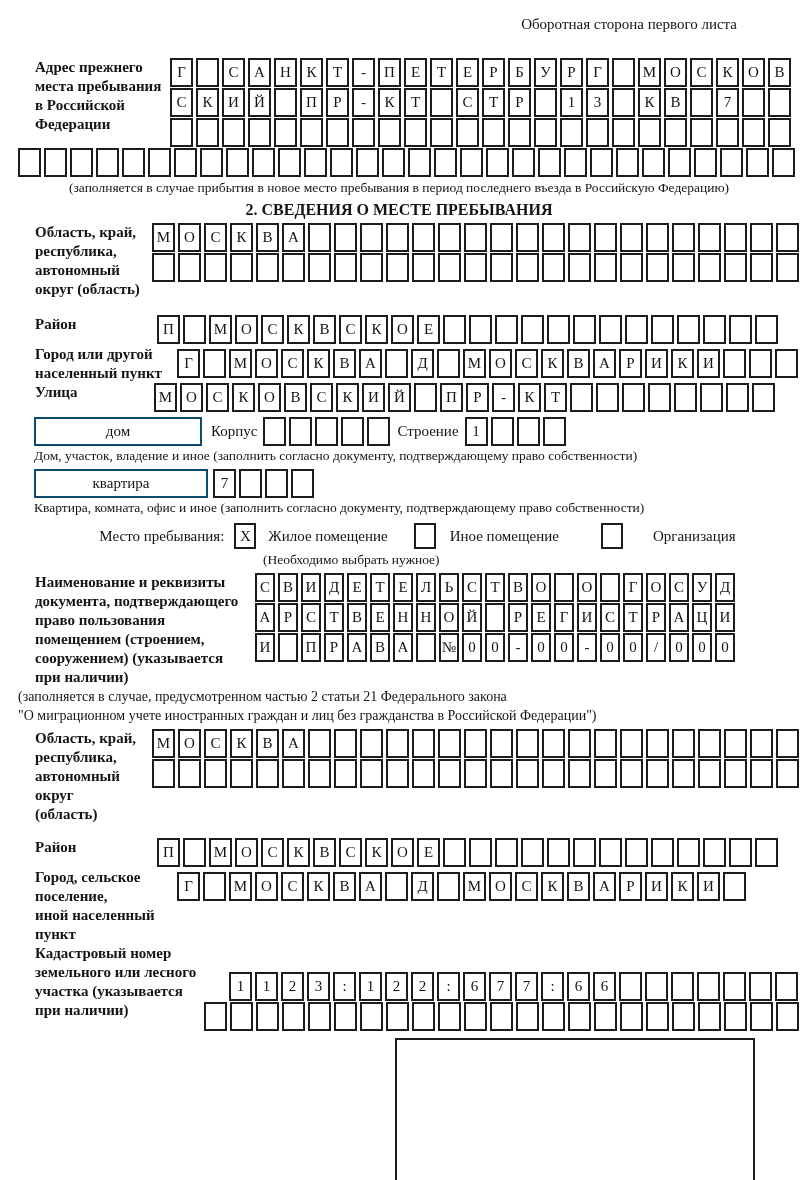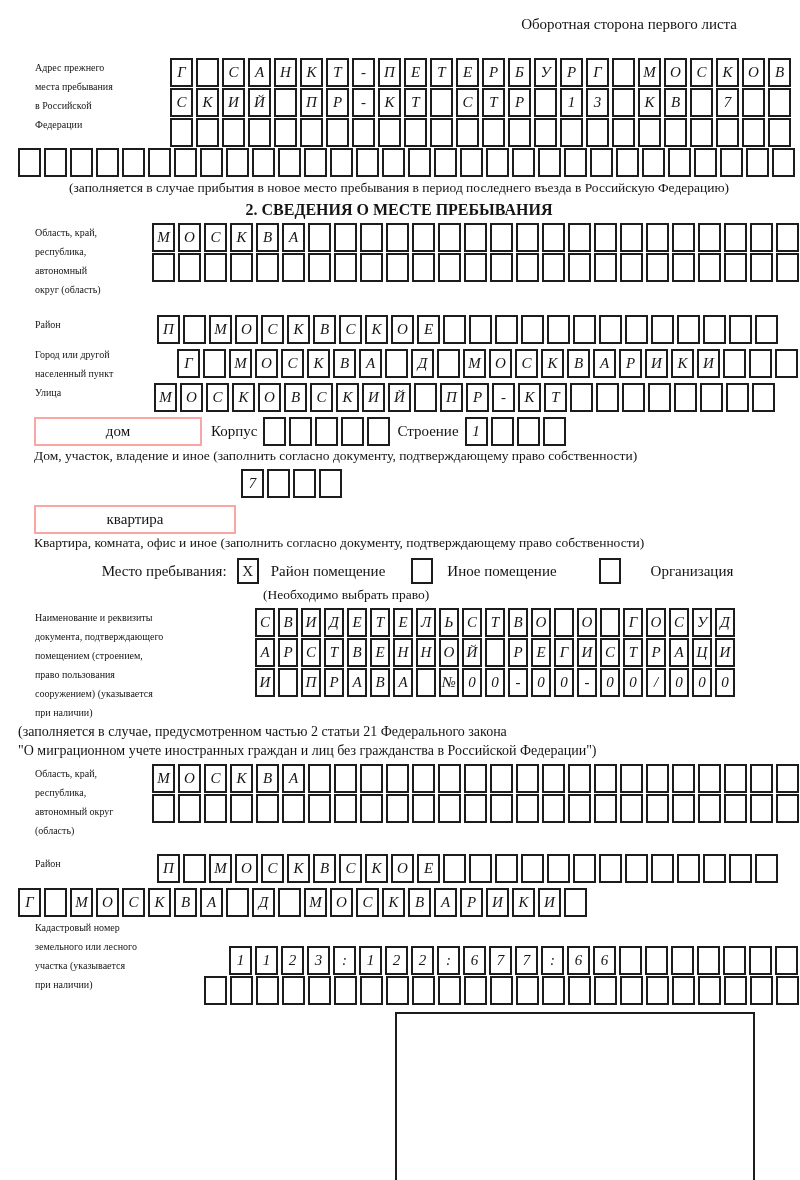--- a/index.html
+++ b/index.html
@@ -6,38 +6,38 @@
   .page{
     width:800px;height:1180px;box-sizing:border-box;
     padding:14px 0 0 18px;position:relative;overflow:hidden;
     font-family:"Liberation Serif","DejaVu Serif",serif;color:#141414;background:#fff;
   }
   .hdr-note{text-align:right;padding-right:63px;font-size:15px;line-height:20px;}
   .center{text-align:center;}
   h2,h3{font-size:16px;margin:0;padding:0;text-align:center;font-weight:bold;}
   .note{font-size:13.5px;line-height:18px;}
   .field{display:flex;align-items:flex-start;}
-  .label{font-size:10px;line-height:19px;flex:0 0 auto;box-sizing:border-box;padding-left:17px;}
+  .label{font-size:15px;line-height:19px;flex:0 0 auto;box-sizing:border-box;padding-left:17px;font-weight:bold;}
   .w152{width:152px;} .w134{width:134px;} .w139{width:139px;} .w159{width:159px;}
   .w136{width:136px;} .w237{width:237px;} .w186{width:186px;}
-  .row{white-space:nowrap;height:29px;margin-bottom:1px;font-style:italic;}
+  .row{white-space:nowrap;height:29px;margin-bottom:1px;}
   .cell{
     display:inline-block;box-sizing:border-box;width:23px;height:29px;
     border:2px solid #1c1c1c;margin-right:3px;text-align:center;
     font-size:15px;line-height:25px;vertical-align:top;
   }
   .tight .cell{width:20px;margin-right:3px;}
   .mt2{margin-top:2px;} .mt4{margin-top:4px;}
   .domrow{margin-left:16px;display:flex;align-items:flex-start;margin-top:4px;}
   .labelbox{
-    box-sizing:border-box;height:29px;border:2px solid #fca5a5;
+    box-sizing:border-box;height:29px;border:2px solid #0c4a6e;
     text-align:center;font-size:15px;line-height:25px;flex:0 0 auto;
   }
   .lb-dom{width:168px;margin-right:5px;}
-  .lb-kv{width:202px;margin-right:5px;margin-top:36px;}
+  .lb-kv{width:174px;margin-right:5px;}
   .inline-label{font-size:15px;line-height:29px;margin:0 6px 0 4px;}
   .stayrow{display:flex;align-items:center;margin-top:6px;font-size:15px;}
   .checkbox{
     display:inline-block;box-sizing:border-box;width:22px;height:26px;
     border:2px solid #1c1c1c;text-align:center;font-size:15px;line-height:22px;
   }
   .stampwrap{margin-left:377px;margin-top:6px;}
   .stampbox{width:360px;height:176px;border:2px solid #1c1c1c;box-sizing:border-box;}
   .lawnote{font-size:14px;line-height:19px;text-align:left;}
 </style>
@@ -108,34 +108,34 @@
 
   <div class="domrow">
     <div class="labelbox lb-kv">квартира</div>
     <div class="row"><span class="cell">7</span><span class="cell"></span><span class="cell"></span><span class="cell"></span></div>
   </div>
   <div class="note" style="margin-left:16px;">Квартира, комната, офис и иное (заполнить согласно документу, подтверждающему право собственности)</div>
 
   <div class="stayrow" style="margin-left:17px;justify-content:center;">
     <span>Место пребывания:</span>
     <span class="checkbox" style="margin-left:10px;">X</span>
-    <span style="margin-left:12px;">Район помещение</span>
+    <span style="margin-left:12px;">Жилое помещение</span>
     <span class="checkbox" style="margin-left:26px;"></span>
     <span style="margin-left:14px;">Иное помещение</span>
     <span class="checkbox" style="margin-left:42px;"></span>
     <span style="margin-left:30px;">Организация</span>
   </div>
-  <div class="note" style="margin-left:245px;margin-top:2px;">(Необходимо выбрать право)</div>
+  <div class="note" style="margin-left:245px;margin-top:2px;">(Необходимо выбрать нужное)</div>
 
   <section class="field mt4">
     <div class="label w237">
       <div>Наименование и реквизиты</div>
       <div>документа, подтверждающего</div>
+      <div>право пользования</div>
       <div>помещением (строением,</div>
-      <div>право пользования</div>
       <div>сооружением) (указывается</div>
       <div>при наличии)</div>
     </div>
     <div class="tight">
       <div class="row"><span class="cell">С</span><span class="cell">В</span><span class="cell">И</span><span class="cell">Д</span><span class="cell">Е</span><span class="cell">Т</span><span class="cell">Е</span><span class="cell">Л</span><span class="cell">Ь</span><span class="cell">С</span><span class="cell">Т</span><span class="cell">В</span><span class="cell">О</span><span class="cell"></span><span class="cell">О</span><span class="cell"></span><span class="cell">Г</span><span class="cell">О</span><span class="cell">С</span><span class="cell">У</span><span class="cell">Д</span></div>
       <div class="row"><span class="cell">А</span><span class="cell">Р</span><span class="cell">С</span><span class="cell">Т</span><span class="cell">В</span><span class="cell">Е</span><span class="cell">Н</span><span class="cell">Н</span><span class="cell">О</span><span class="cell">Й</span><span class="cell"></span><span class="cell">Р</span><span class="cell">Е</span><span class="cell">Г</span><span class="cell">И</span><span class="cell">С</span><span class="cell">Т</span><span class="cell">Р</span><span class="cell">А</span><span class="cell">Ц</span><span class="cell">И</span></div>
       <div class="row"><span class="cell">И</span><span class="cell"></span><span class="cell">П</span><span class="cell">Р</span><span class="cell">А</span><span class="cell">В</span><span class="cell">А</span><span class="cell"></span><span class="cell">№</span><span class="cell">0</span><span class="cell">0</span><span class="cell">-</span><span class="cell">0</span><span class="cell">0</span><span class="cell">-</span><span class="cell">0</span><span class="cell">0</span><span class="cell">/</span><span class="cell">0</span><span class="cell">0</span><span class="cell">0</span></div>
     </div>
   </section>
 
@@ -154,20 +154,24 @@
       <div class="row"><span class="cell"></span><span class="cell"></span><span class="cell"></span><span class="cell"></span><span class="cell"></span><span class="cell"></span><span class="cell"></span><span class="cell"></span><span class="cell"></span><span class="cell"></span><span class="cell"></span><span class="cell"></span><span class="cell"></span><span class="cell"></span><span class="cell"></span><span class="cell"></span><span class="cell"></span><span class="cell"></span><span class="cell"></span><span class="cell"></span><span class="cell"></span><span class="cell"></span><span class="cell"></span><span class="cell"></span><span class="cell"></span></div>
     </div>
   </section>
 
   <section class="field" style="margin-top:14px;">
     <div class="label w139">Район</div>
     <div class="row"><span class="cell">П</span><span class="cell"></span><span class="cell">М</span><span class="cell">О</span><span class="cell">С</span><span class="cell">К</span><span class="cell">В</span><span class="cell">С</span><span class="cell">К</span><span class="cell">О</span><span class="cell">Е</span><span class="cell"></span><span class="cell"></span><span class="cell"></span><span class="cell"></span><span class="cell"></span><span class="cell"></span><span class="cell"></span><span class="cell"></span><span class="cell"></span><span class="cell"></span><span class="cell"></span><span class="cell"></span><span class="cell"></span></div>
   </section>
 
   <section class="field">
+    <div class="label w159">
+      <div>Город, сельское поселение,</div>
+      <div>иной населенный пункт</div>
+    </div>
     <div class="row" style="margin-top:4px;"><span class="cell">Г</span><span class="cell"></span><span class="cell">М</span><span class="cell">О</span><span class="cell">С</span><span class="cell">К</span><span class="cell">В</span><span class="cell">А</span><span class="cell"></span><span class="cell">Д</span><span class="cell"></span><span class="cell">М</span><span class="cell">О</span><span class="cell">С</span><span class="cell">К</span><span class="cell">В</span><span class="cell">А</span><span class="cell">Р</span><span class="cell">И</span><span class="cell">К</span><span class="cell">И</span><span class="cell"></span></div>
   </section>
 
   <section class="field">
     <div class="label w186">
       <div>Кадастровый номер</div>
       <div>земельного или лесного</div>
       <div>участка (указывается</div>
       <div>при наличии)</div>
     </div>

